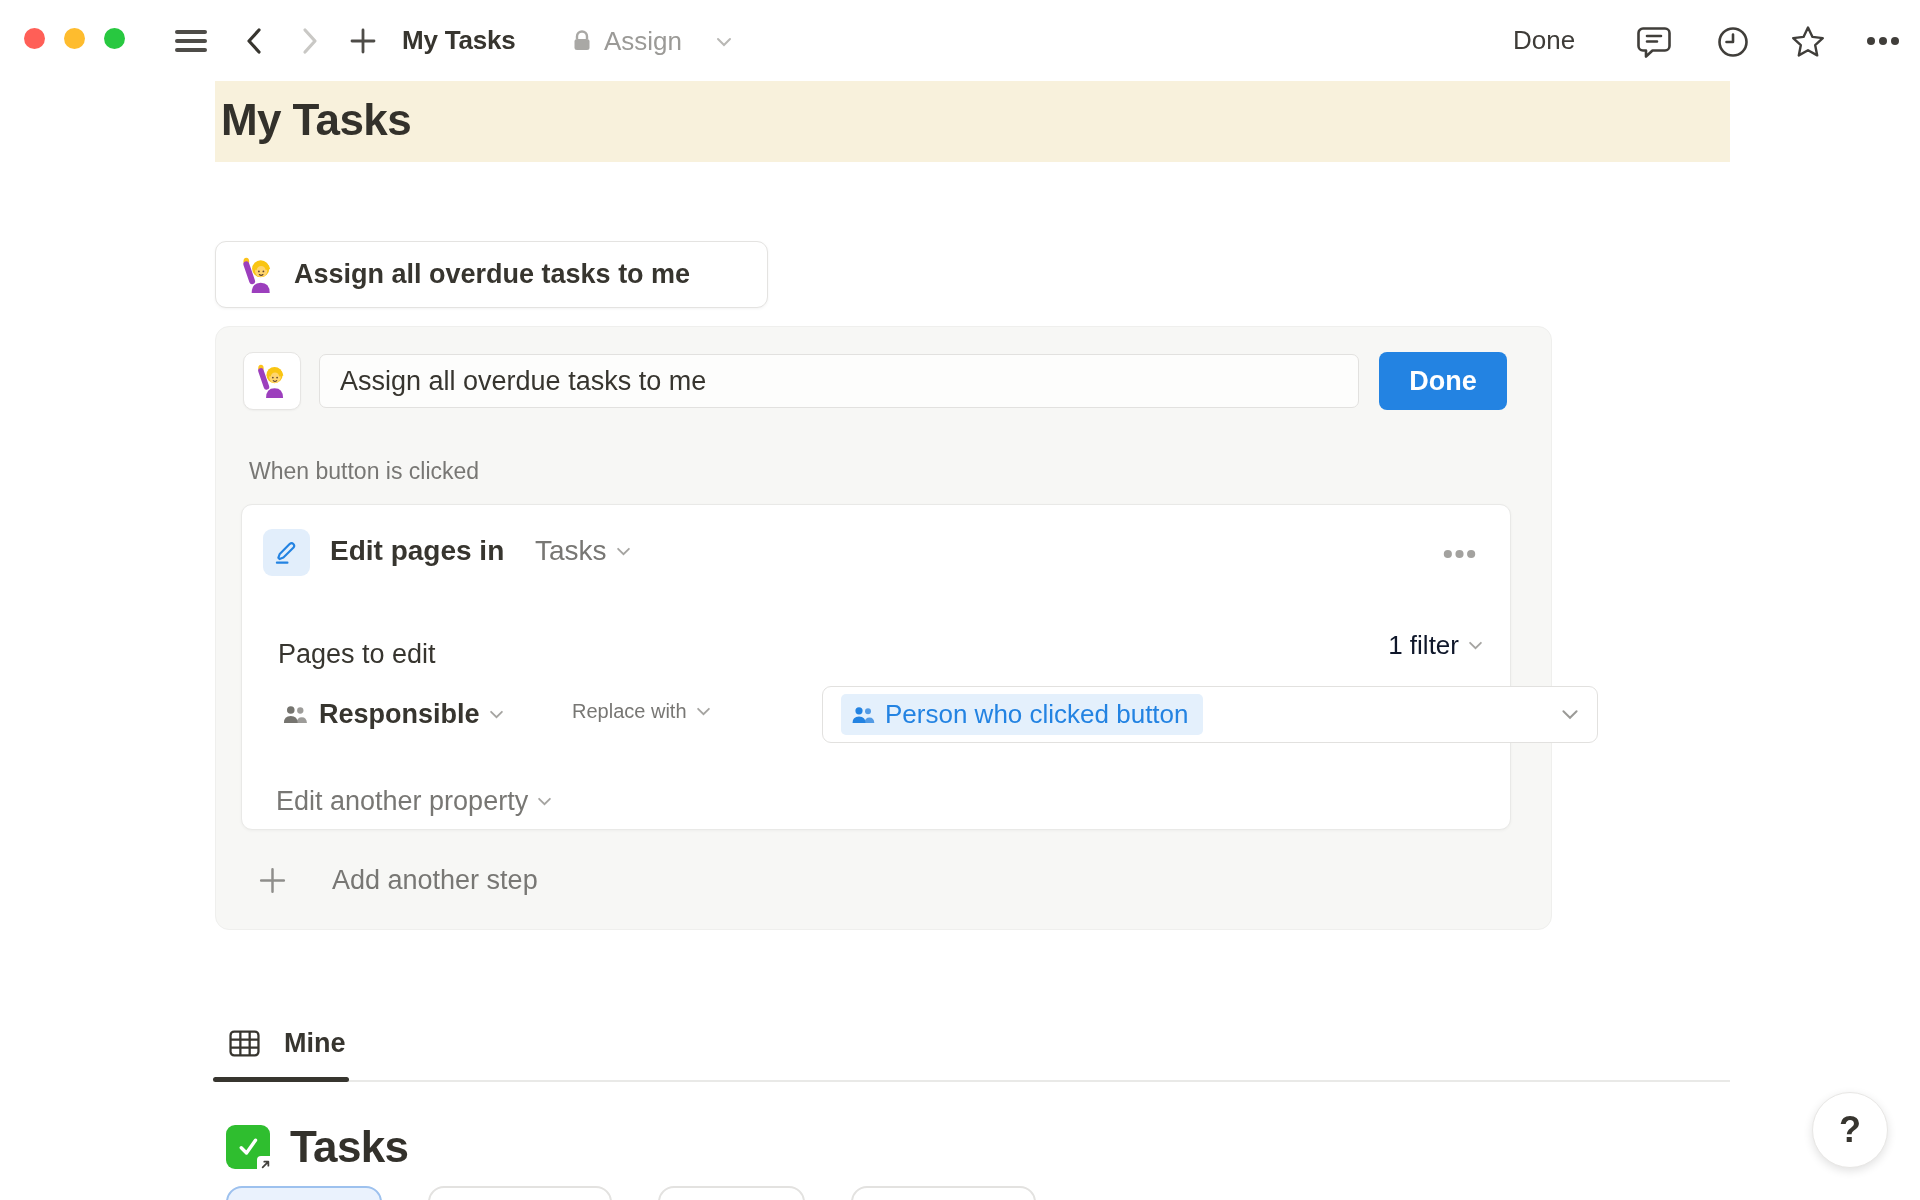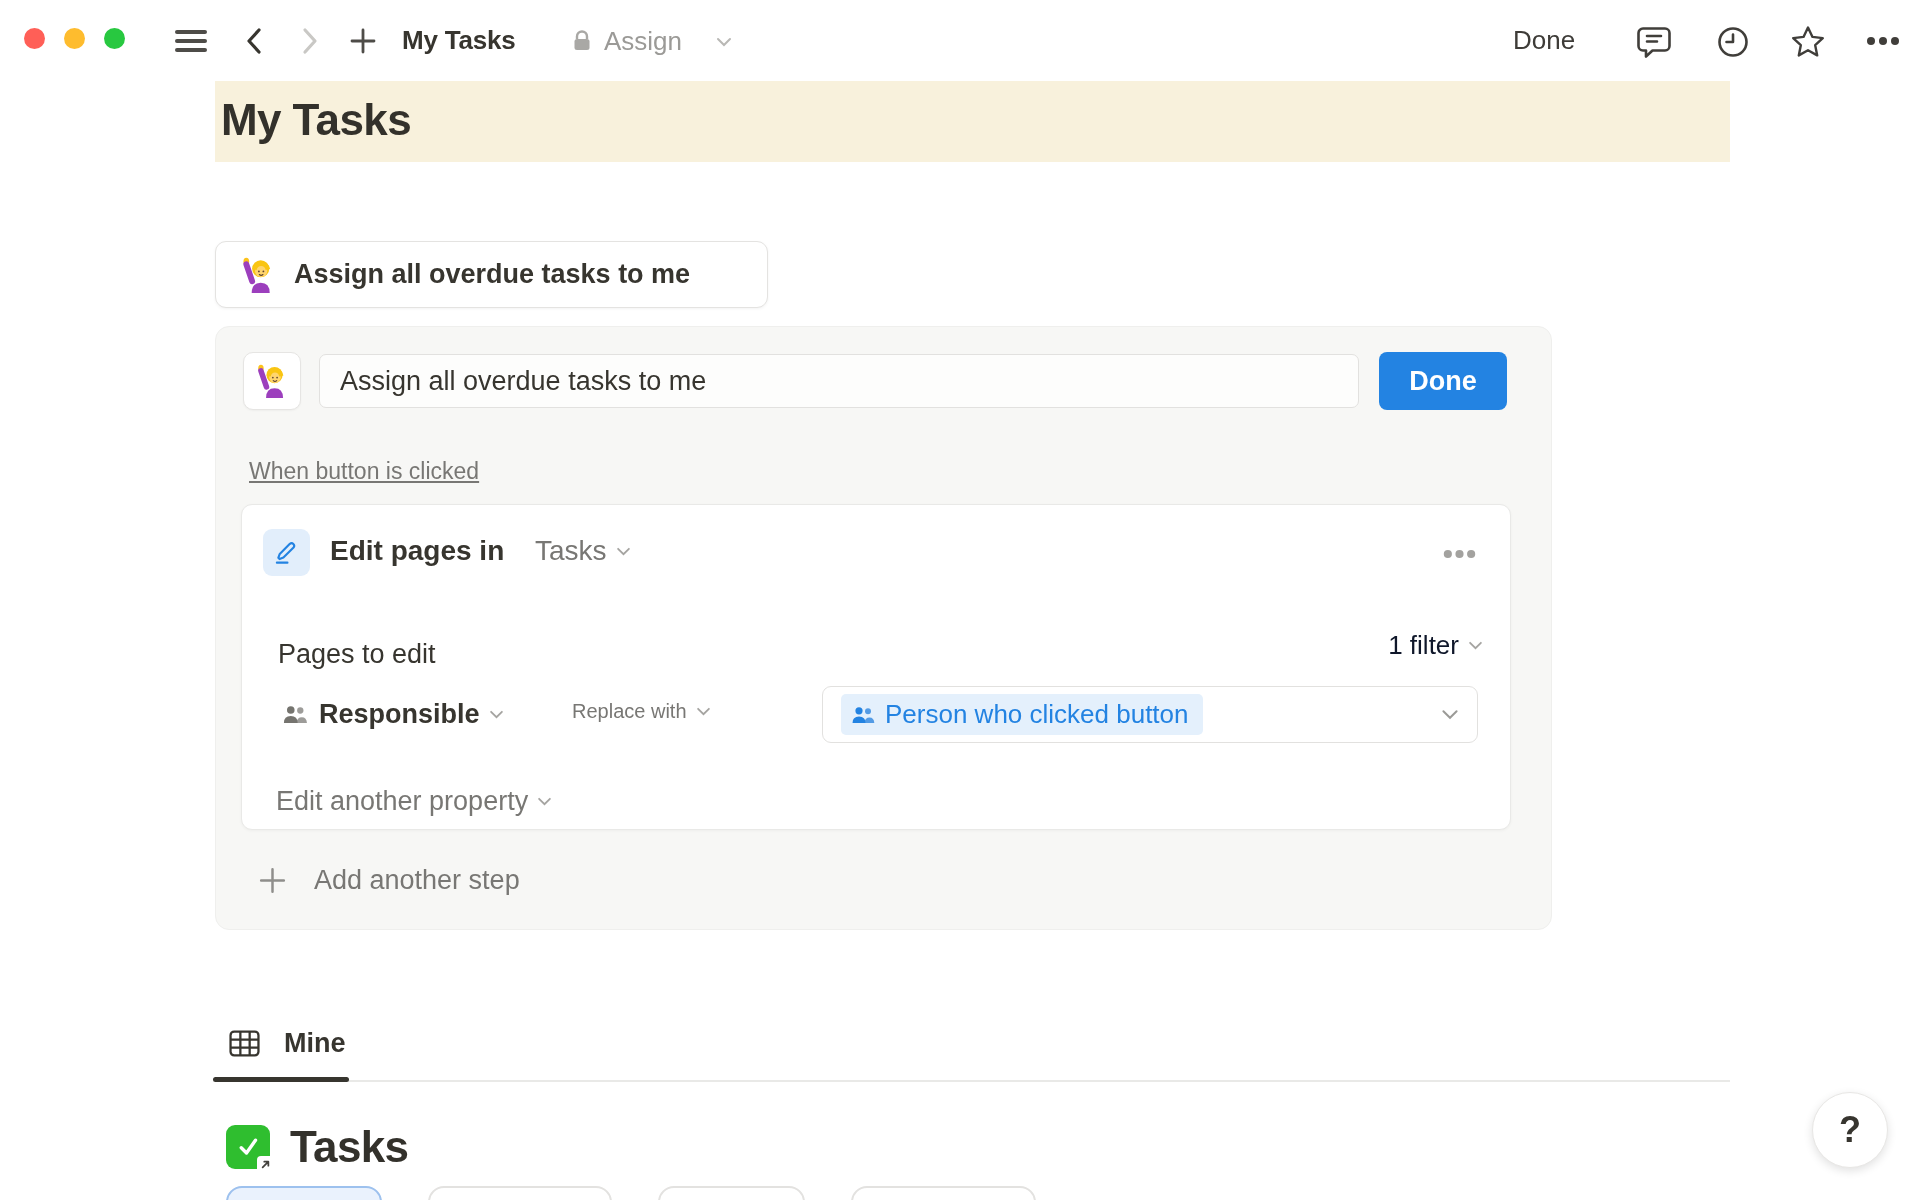--- a/index.html
+++ b/index.html
@@ -49,21 +49,21 @@
   .name-input{
     position:absolute;left:103px;top:27px;width:1040px;height:54px;box-sizing:border-box;
     background:#fdfdfc;border:1px solid #e2e1df;border-radius:7px;
     font-family:inherit;font-size:27px;color:#37352f;padding:0 20px;outline:none;
   }
   .done-btn{
     position:absolute;left:1163px;top:25px;width:128px;height:58px;
     background:#2383e2;border:none;border-radius:8px;color:#fff;
     font-family:inherit;font-size:27px;font-weight:600;cursor:pointer;
   }
-  .trigger-label{position:absolute;left:33px;top:131px;font-size:23px;color:#787774;text-decoration:underline;}
+  .trigger-label{position:absolute;left:33px;top:131px;font-size:23px;color:#787774;}
 
   
   .card{
     position:absolute;left:25px;top:177px;width:1270px;height:326px;box-sizing:border-box;
     background:#fff;border:1px solid #e9e9e7;border-radius:11px;
     box-shadow:0 1px 3px rgba(15,15,15,.04);
   }
   .pencil-tile{
     position:absolute;left:21px;top:24px;width:47px;height:47px;border-radius:9px;
     background:#e2eefb;display:flex;align-items:center;justify-content:center;
@@ -71,31 +71,31 @@
   .action-label{position:absolute;left:88px;top:30px;font-size:28px;font-weight:700;color:#37352f;}
   .dd{display:flex;align-items:center;gap:9px;cursor:pointer;}
   .target-dd{position:absolute;left:293px;top:30px;font-size:28px;color:#787774;}
   .card-more{position:absolute;right:34px;top:44px;cursor:pointer;}
   .pages-label{position:absolute;left:36px;top:134px;font-size:27px;color:#37352f;}
   .filter-dd{position:absolute;right:27px;top:125px;font-size:26px;color:#0f172a;}
   .prop-people{position:absolute;left:40px;top:200px;}
   .prop-dd{position:absolute;left:77px;top:194px;font-size:27px;font-weight:600;color:#37352f;}
   .op-dd{position:absolute;left:330px;top:195px;font-size:20px;color:#787774;}
   .value-select{
-    position:absolute;left:580px;top:181px;width:656px;height:57px;box-sizing:border-box;
+    position:absolute;left:580px;top:181px;width:776px;height:57px;box-sizing:border-box;
     background:#fff;border:1px solid #e2e1df;border-radius:9px;
     display:flex;align-items:center;padding:0 18px;cursor:pointer;
   }
   .chip{
     display:flex;align-items:center;gap:10px;background:#e4f0fc;border-radius:5px;
     padding:5px 14px 5px 10px;color:#2383e2;font-size:26px;
   }
   .sel-chev{margin-left:auto;}
   .edit-another-dd{position:absolute;left:34px;top:269px;font-size:27px;color:#787774;margin-top:12px;}
-  .add-step{position:absolute;left:41px;top:538px;display:flex;align-items:center;gap:26px;cursor:pointer;}
+  .add-step{position:absolute;left:41px;top:538px;display:flex;align-items:center;gap:44px;cursor:pointer;}
   .add-step .lbl{font-size:27px;color:#787774;}
 
   
   .divider{position:absolute;left:215px;top:1080px;width:1515px;height:2px;background:#e9e9e7;}
   .tab{position:absolute;left:229px;top:1028px;display:flex;align-items:center;gap:24px;cursor:pointer;}
   .tab .lbl{font-size:27px;font-weight:600;color:#37352f;}
   .tab-underline{position:absolute;left:213px;top:1077px;width:136px;height:5px;background:#37352f;border-radius:3px;}
   .db-heading{position:absolute;left:226px;top:1122px;display:flex;align-items:center;gap:20px;cursor:pointer;}
   .db-heading .lbl{font-size:44px;font-weight:700;letter-spacing:-.6px;color:#33312b;}
   .check-emoji{position:relative;width:44px;height:44px;background:#2fbe2f;border-radius:9px;

